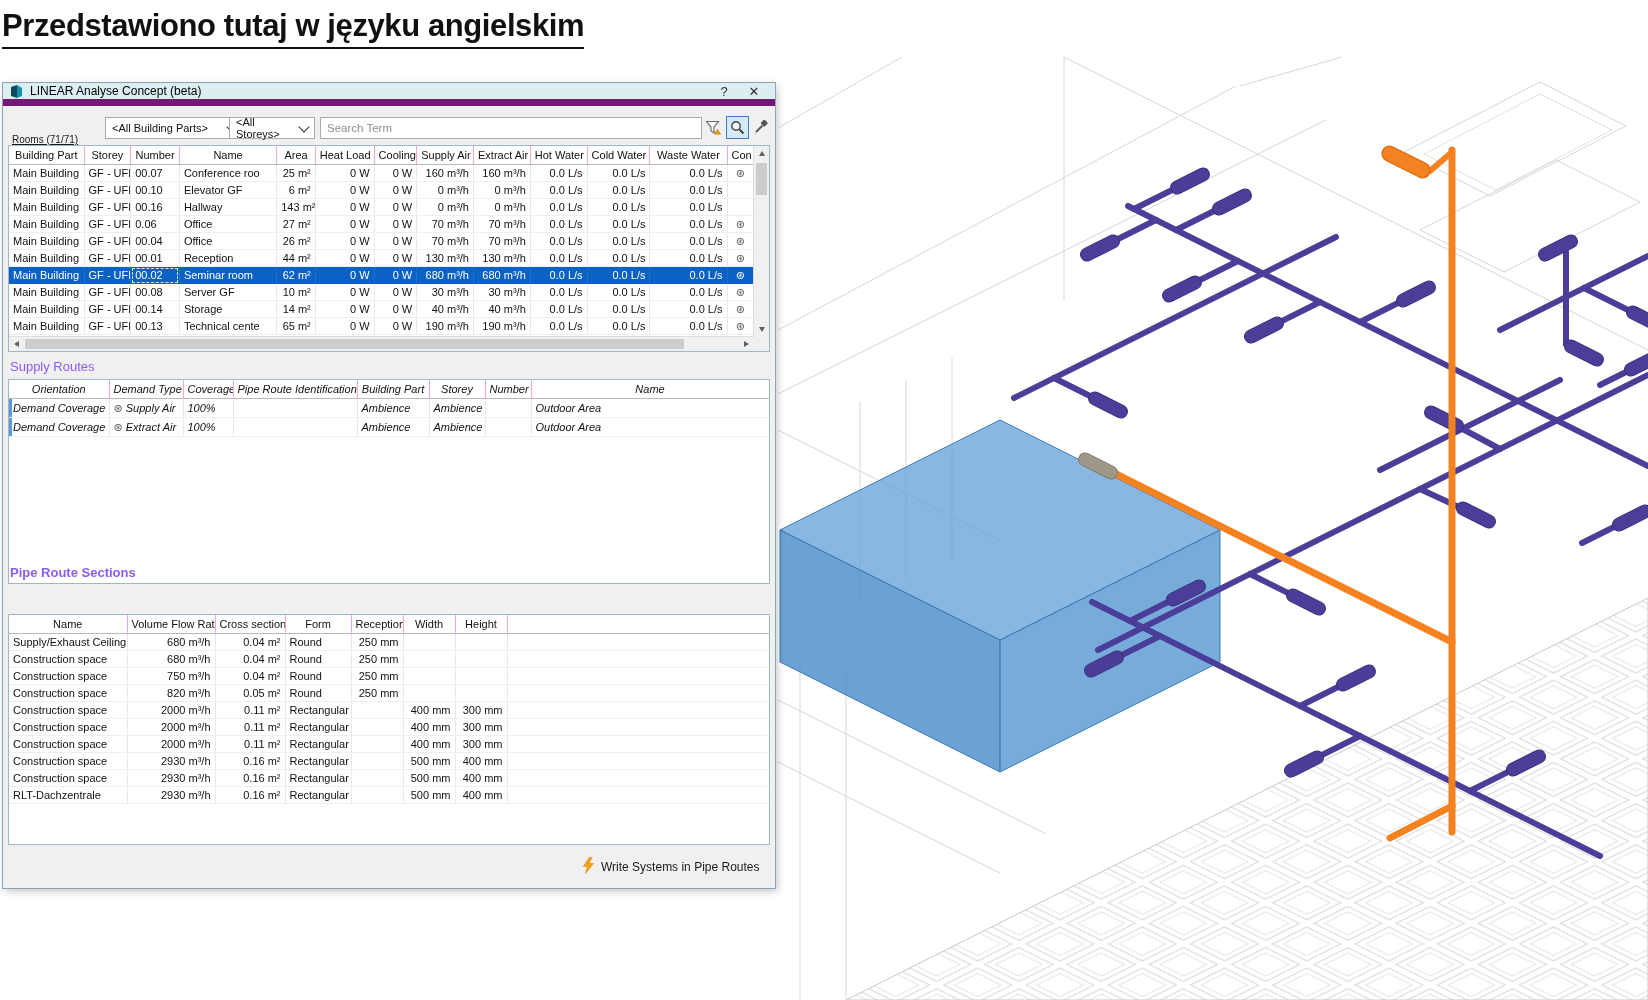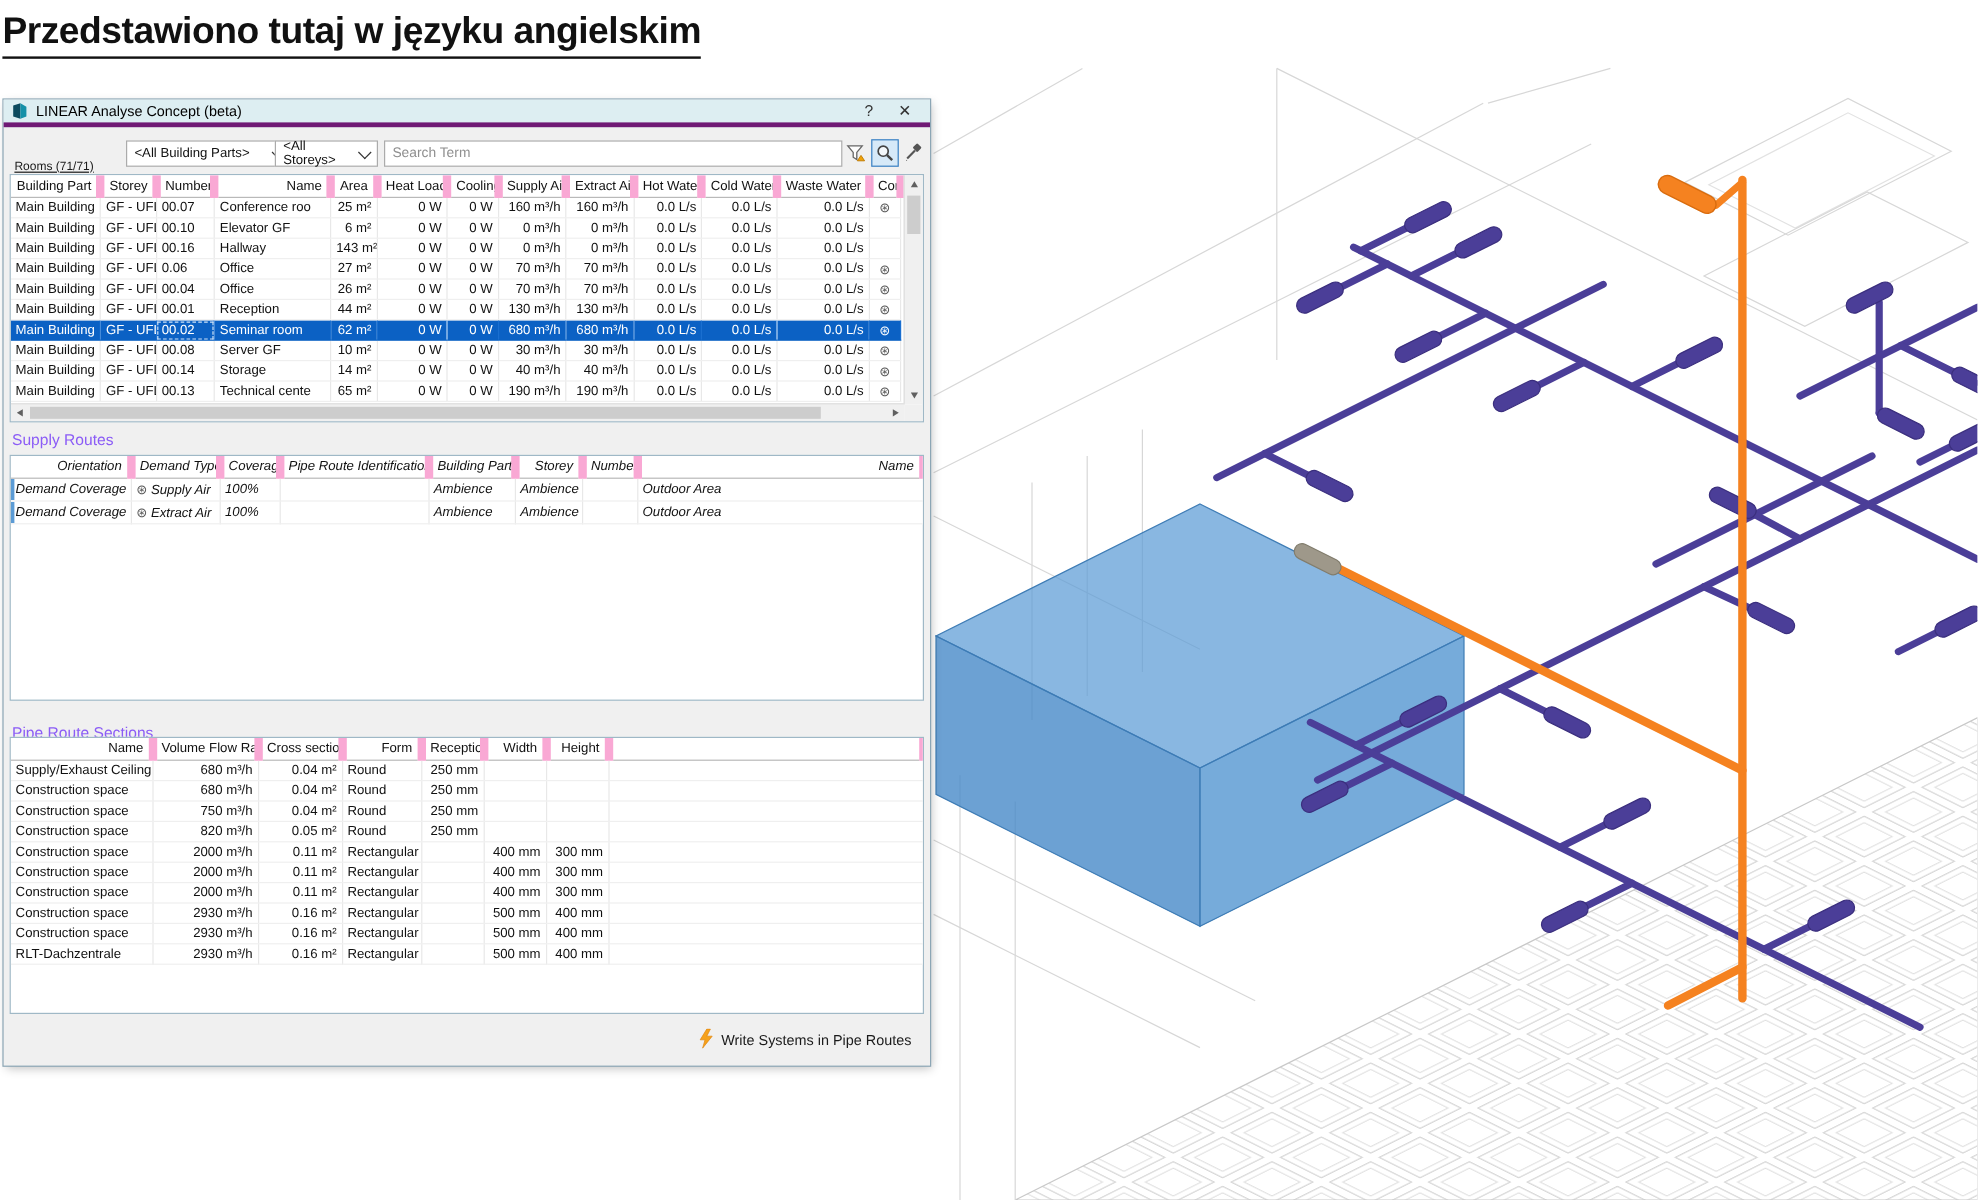--- a/index.html
+++ b/index.html
@@ -14,21 +14,21 @@
   }
   
   .scene{position:absolute;left:770px;top:55px;width:878px;height:945px;}
   
   .dialog{
     position:absolute;left:3px;top:83px;width:772px;height:805px;background:#f0f0f0;
     box-shadow:0 0 0 1px #8ca6b5, 2px 3px 8px rgba(0,0,0,.25);z-index:10;font-size:11px;
   }
   .titlebar{
     position:absolute;left:0;top:0;right:0;height:23px;background:var(--titlebar-bg,#ddeef2);
-    border-bottom:4px solid #701a75;display:flex;align-items:center;padding:0 6px;box-sizing:border-box;
+    border-bottom:7px solid #701a75;display:flex;align-items:center;padding:0 6px;box-sizing:border-box;
   }
   .titlebar .logo{width:15px;height:15px;margin-right:6px;flex:0 0 auto;}
   .titlebar .title{font-size:12px;color:#000;}
   .titlebar .tb-btn{width:30px;text-align:center;font-size:13px;color:#333;}
   .titlebar .spacer{flex:1;}
   
   .rooms-label{position:absolute;left:9px;top:51px;font-size:10px;text-decoration:underline;}
   .dd{
     position:absolute;top:34px;height:22px;background:#fff;border:1px solid #ababab;
     display:flex;align-items:center;padding:0 6px;box-sizing:border-box;font-size:11px;color:#111;
@@ -47,27 +47,27 @@
     position:absolute;left:723px;top:33px;width:23px;height:23px;box-sizing:border-box;
     border:1px solid #3a7fc1;background:#d6e9f8;display:flex;align-items:center;justify-content:center;
   }
   
   .grid-box{position:absolute;left:5px;background:#fff;border:1px solid var(--grid-border,#9fb8c6);box-sizing:border-box;overflow:hidden;}
   .rooms-box{top:62px;width:762px;height:207px;}
   .routes-box{top:296px;width:762px;height:205px;font-style:italic;}
   .pipes-box{top:531px;width:762px;height:231px;}
   .section-label{position:absolute;left:7px;font-size:13px;color:#8b5cf6;}
   .routes-label{top:276px;}
-  .pipes-label{top:520px;}
+  .pipes-label{top:482px;font-weight:bold;}
   .tbl-wrap{position:absolute;left:0;top:0;right:0;bottom:0;overflow:hidden;}
   .rooms-box .tbl-wrap{right:15px;bottom:14px;}
   table.grid{border-collapse:collapse;table-layout:fixed;width:100%;font-size:11px;background:#fff;}
   .grid th{
-    font-weight:400;text-align:right;padding:2px 4px;height:14px;white-space:nowrap;overflow:hidden;
-    border-right:7px solid #f9a8d4;border-bottom:1px solid #b9b9b9;color:#111;
+    font-weight:400;text-align:center;padding:2px 4px;height:14px;white-space:nowrap;overflow:hidden;
+    border-right:1px solid #f9a8d4;border-bottom:1px solid #b9b9b9;color:#111;
   }
   .grid td{
     padding:1.5px 4px;height:13px;white-space:nowrap;overflow:hidden;
     border-right:1px solid #e8e8e8;border-bottom:1px solid #efefef;color:#111;
   }
   .grid .al-r{text-align:right;}
   .grid .al-c{text-align:center;}
   .grid tr.selected td{background:var(--selection-blue,#0b61c4);color:#fff;border-right-color:#1a6fd0;border-bottom-color:var(--selection-blue,#0b61c4);}
   .grid tr.selected td .fan-glyph{color:#fff;}
   .grid td.focus-cell{outline:1px dashed #cde2f7;outline-offset:-2px;background:#0a56ae;}

